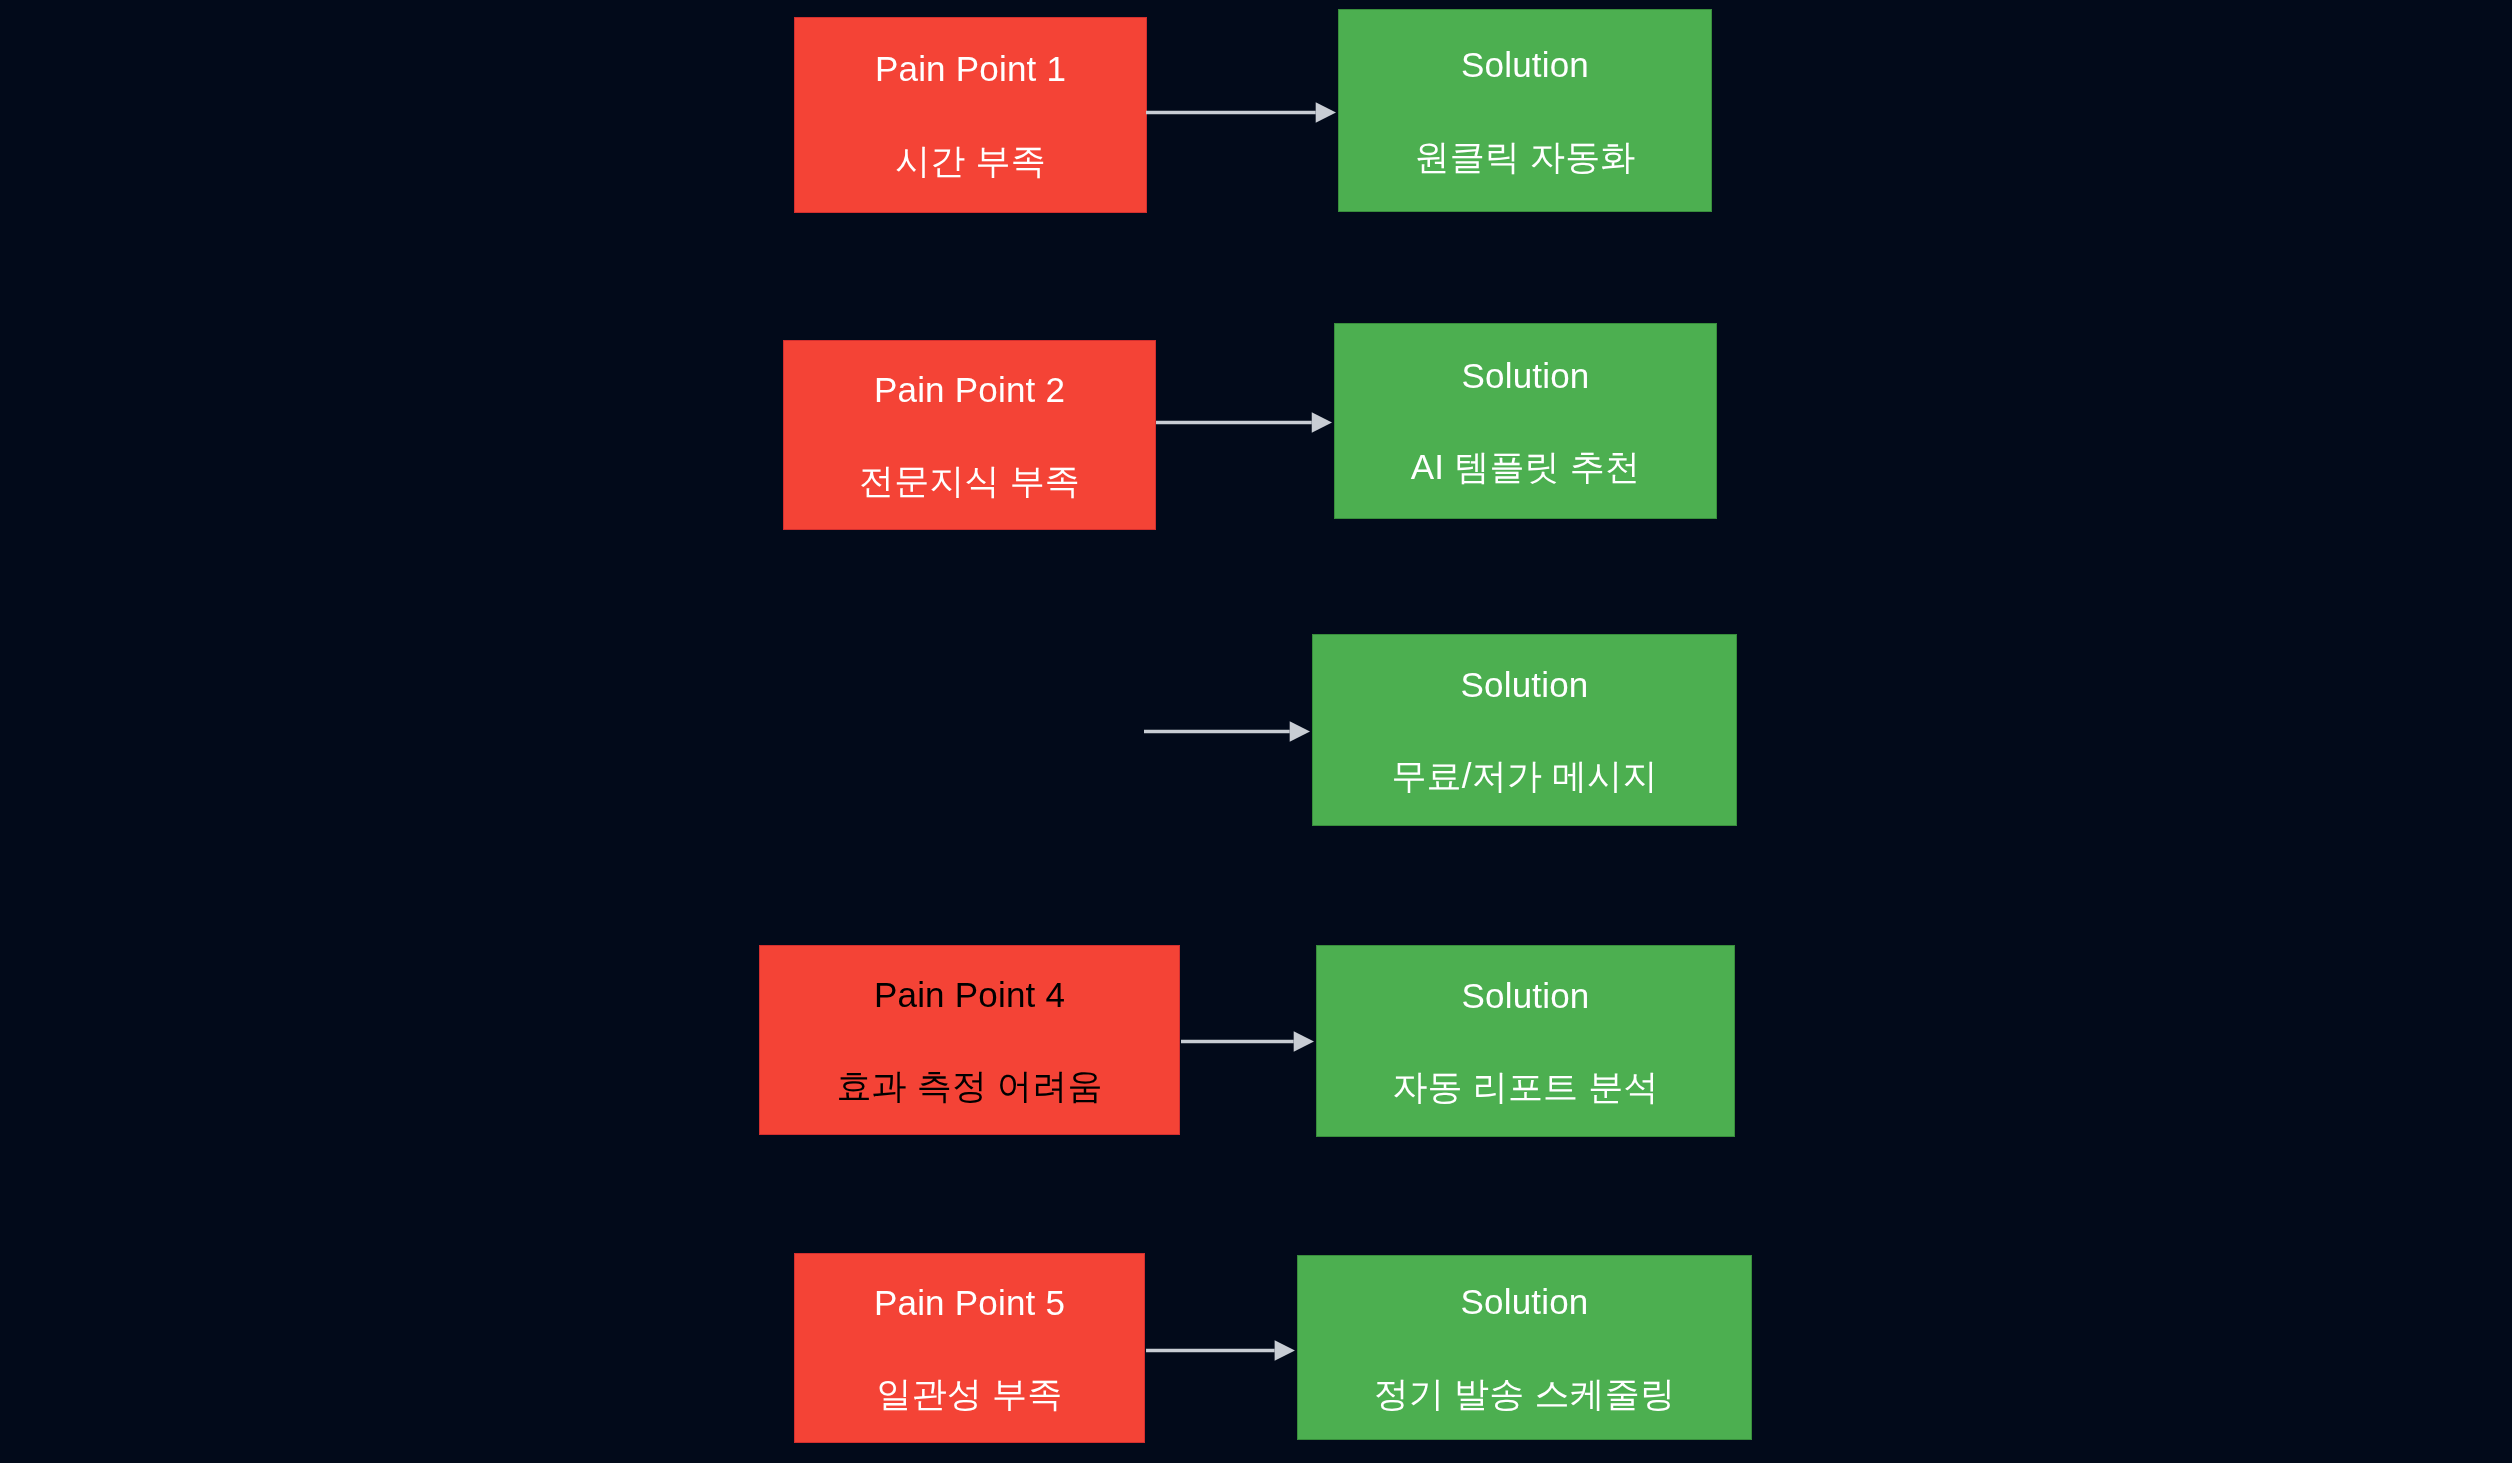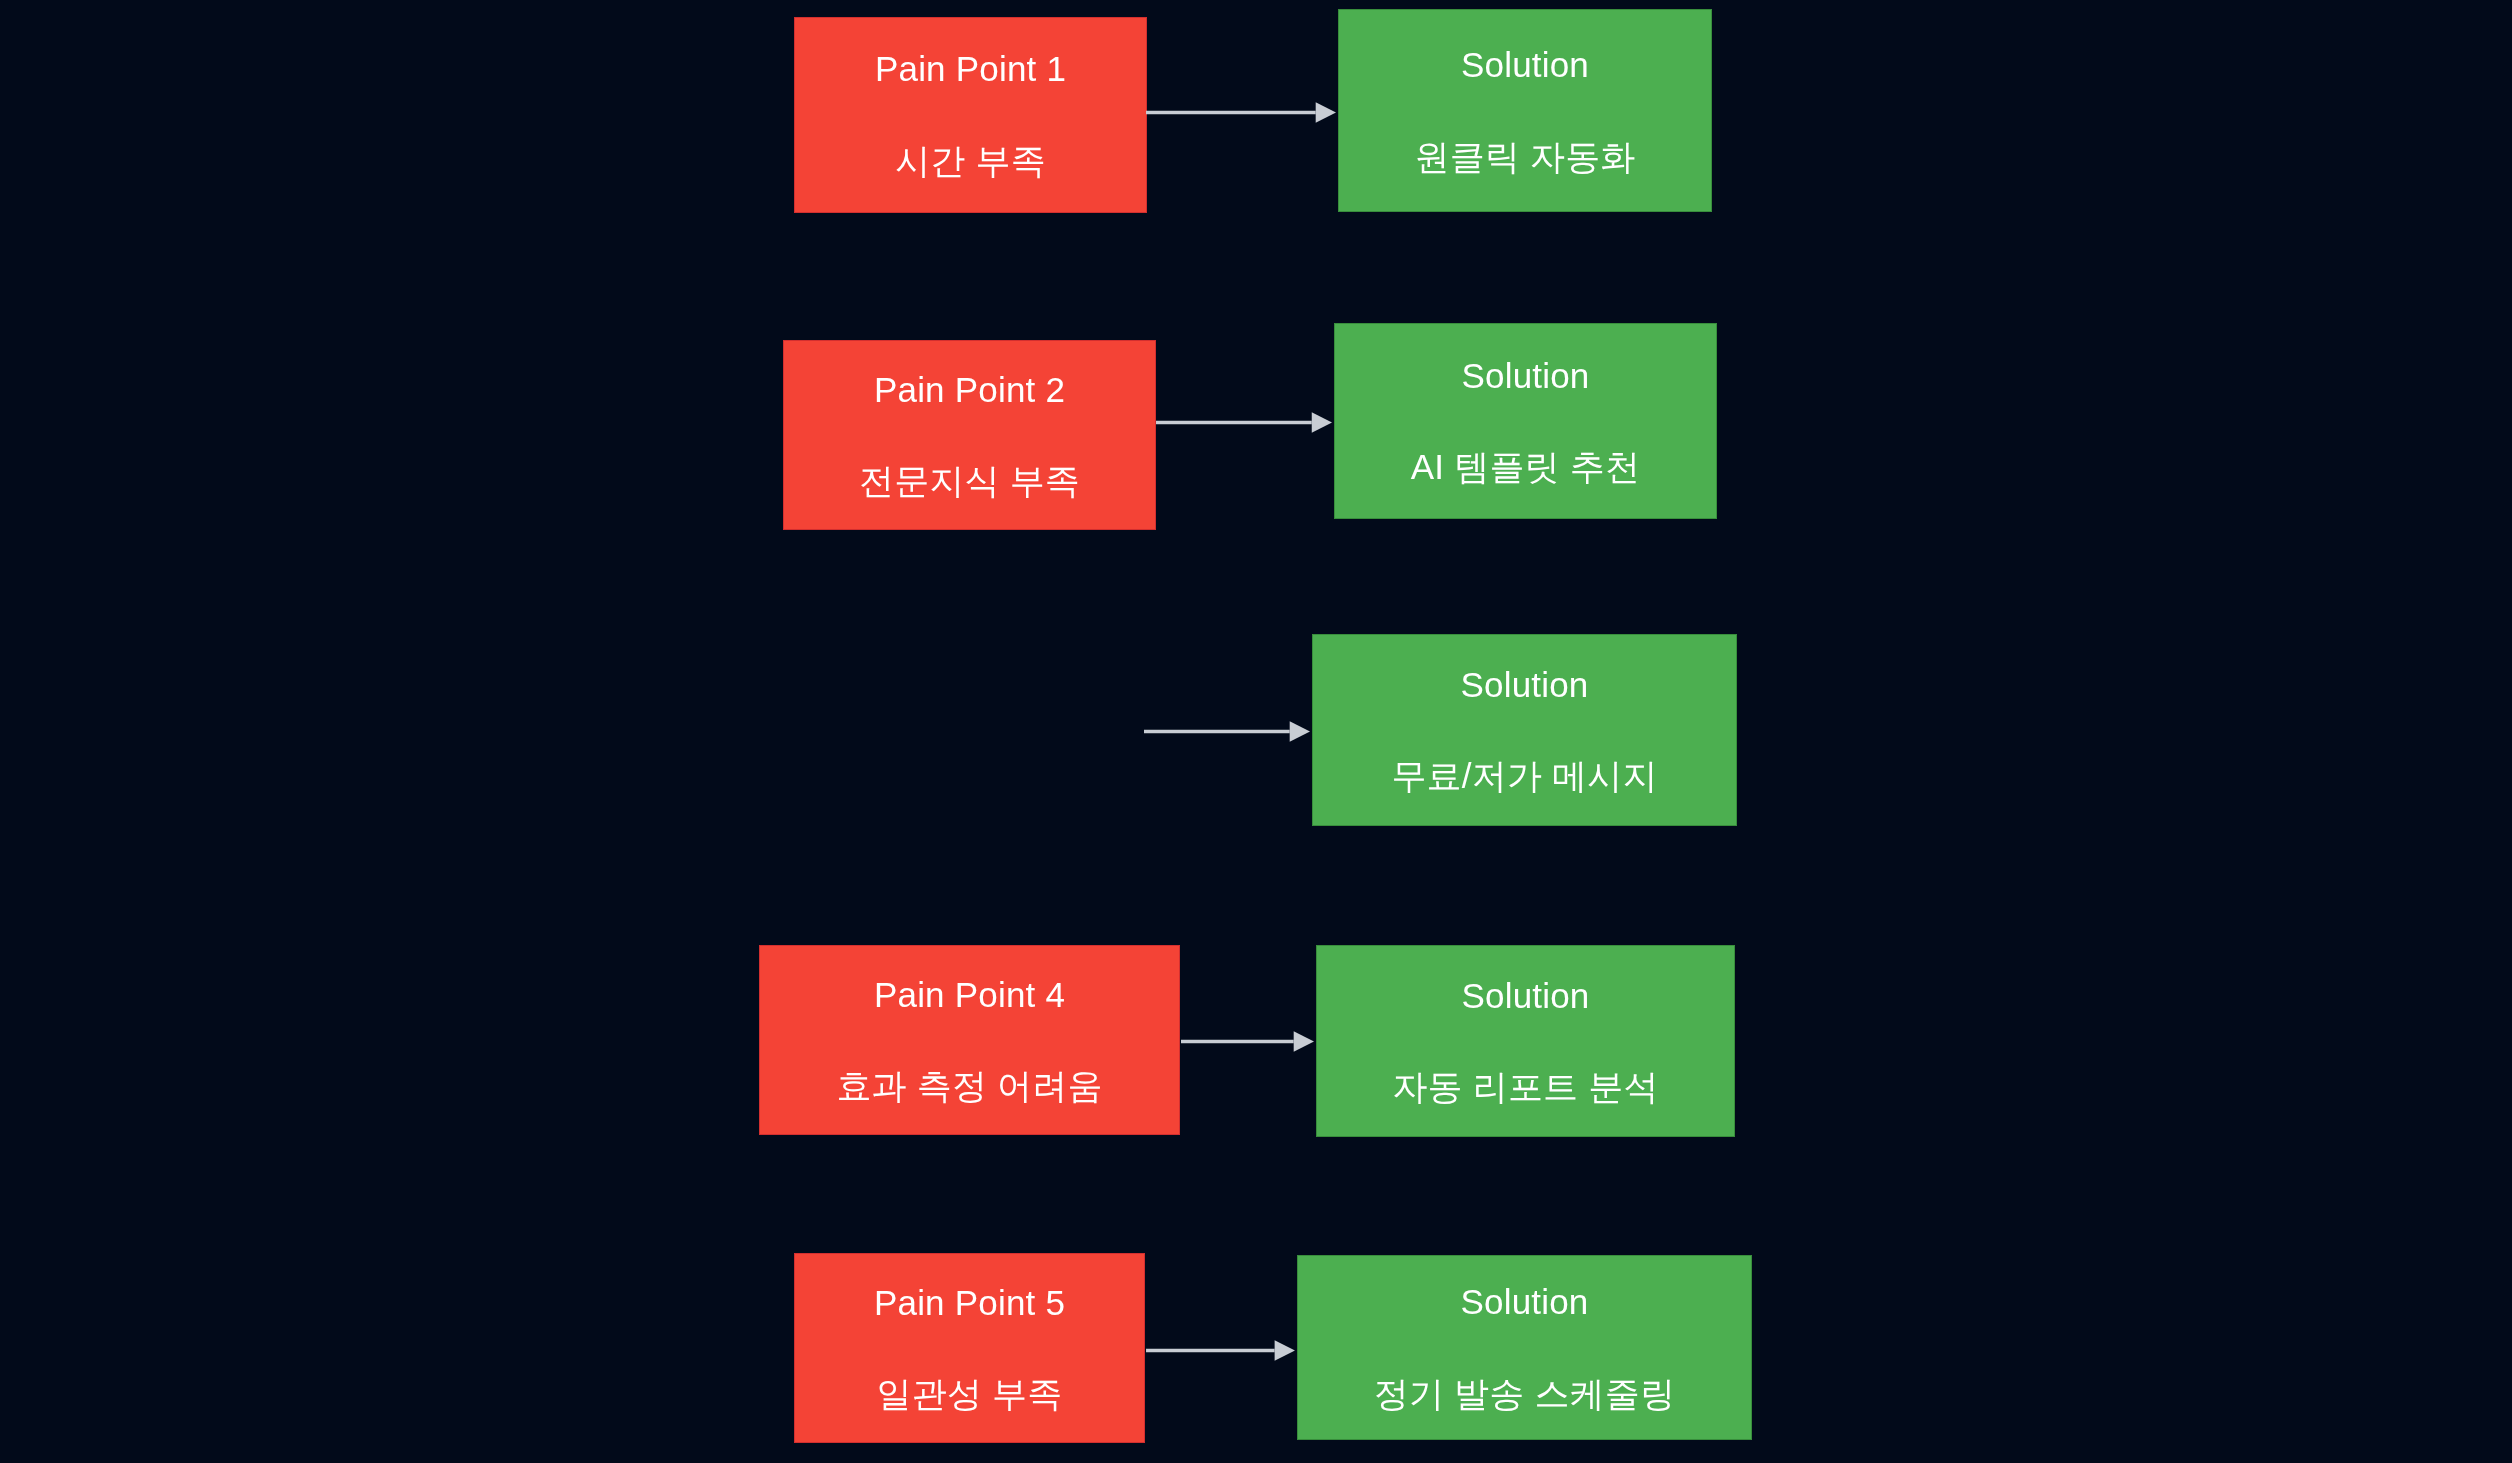--- a/index.html
+++ b/index.html
@@ -96,21 +96,21 @@
       <polygon points="169,9 191,20 169,31" fill="#c8cdd4"></polygon>
     </svg>
     <div class="node solution" style="left: 1312px; top: 634px; width: 425px; height: 192px; font-size: 35px; background: rgb(76, 175, 80); border-color: rgb(56, 142, 60); color: rgb(255, 255, 255);">
       <span class="line1">Solution</span>
       <span class="line2">무료/저가 메시지</span>
     </div>
     <svg class="connector" width="166px" height="37px" style="left: 1144px; top: 713px;" viewBox="0 0 180 40">
       <line x1="0" y1="20" x2="158" y2="20" stroke="#c8cdd4" stroke-width="4"></line>
       <polygon points="158,9 180,20 158,31" fill="#c8cdd4"></polygon>
     </svg>
-    <div class="node pain" style="left: 759px; top: 945px; width: 421px; height: 190px; font-size: 35px; background: rgb(244, 67, 54); border-color: rgb(211, 47, 47); color: #ffffff;">
+    <div class="node pain" style="left: 759px; top: 945px; width: 421px; height: 190px; font-size: 35px; background: rgb(244, 67, 54); border-color: rgb(211, 47, 47); color: #000000;">
       <span class="line1">Pain Point 4</span>
       <span class="line2">효과 측정 어려움</span>
     </div>
     <div class="node solution" style="left: 1316px; top: 945px; width: 419px; height: 192px; font-size: 35px; background: rgb(76, 175, 80); border-color: rgb(56, 142, 60); color: rgb(255, 255, 255);">
       <span class="line1">Solution</span>
       <span class="line2">자동 리포트 분석</span>
     </div>
     <svg class="connector" width="133px" height="37px" style="left: 1181px; top: 1023px;" viewBox="0 0 144 40">
       <line x1="0" y1="20" x2="122" y2="20" stroke="#c8cdd4" stroke-width="4"></line>
       <polygon points="122,9 144,20 122,31" fill="#c8cdd4"></polygon>

